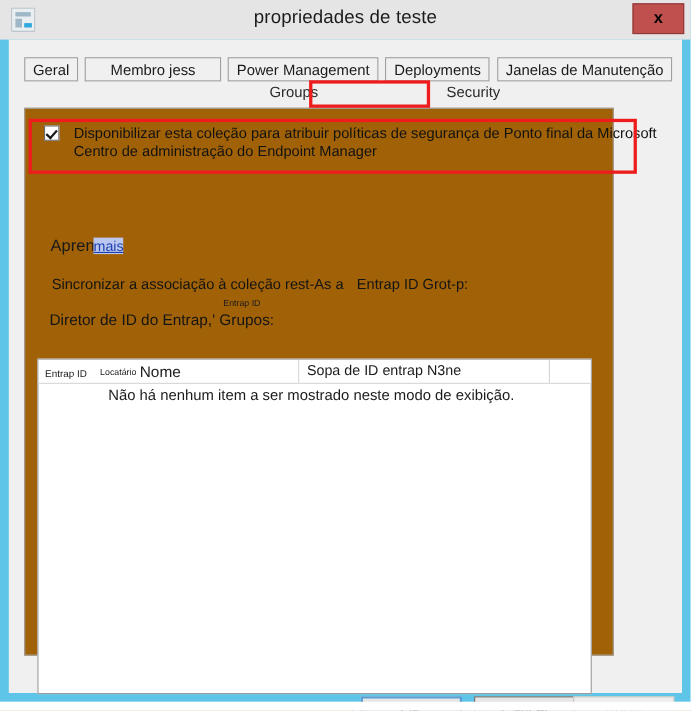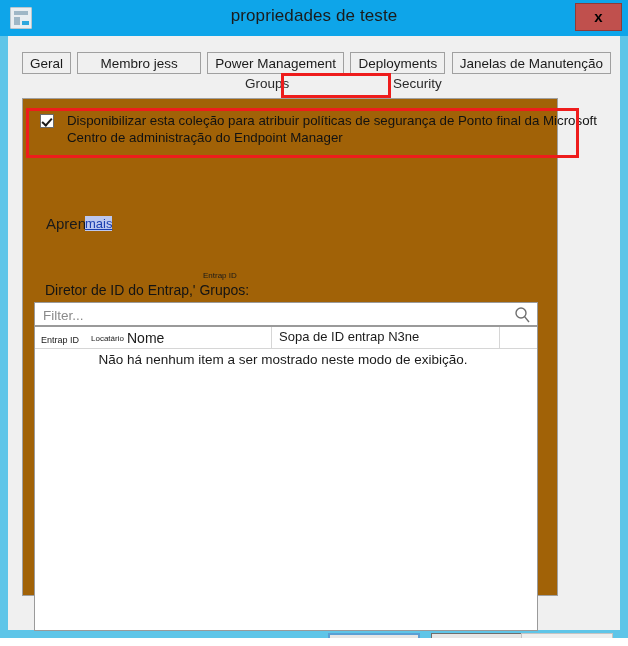--- a/index.html
+++ b/index.html
@@ -27,21 +27,21 @@
     top: 0;
     width: 628px;
     height: 638px;
     background: #5fc5e8;
     box-sizing: border-box;
   }
 
   .titlebar {
     position: relative;
     height: 36px;
-    background: #0ea5e9;
+    background: #e5e5e5;
   }
   .win-icon {
     position: absolute;
     left: 10px;
     top: 7px;
     width: 22px;
     height: 22px;
     background: #e9eef1;
     border: 1px solid #bcc7cd;
     border-radius: 1px;
@@ -158,21 +158,21 @@
   .ghost {
     position: absolute;
     font-size: 13.5px;
     color: #2a2a2a;
     font-family: "Liberation Sans", sans-serif;
     white-space: nowrap;
     z-index: 6;
     pointer-events: none;
   }
   .ghost.g-groups  { left: 223px; top: 24px; }
-  .ghost.g-security{ left: 371px; top: 24px; }
+  .ghost.g-security{ left: 384px; top: 24px; }
 
   
   .redbox {
     position: absolute;
     border: 3px solid #ee1c1c;
     box-sizing: border-box;
     z-index: 20;
     pointer-events: none;
   }
   .redbox.r-tab {
@@ -469,31 +469,27 @@
       <div class="tabpage">
 
         <div class="checkrow">
           <div class="checkbox"></div>
           <div class="checklabel">Disponibilizar esta coleção para atribuir políticas de segurança de Ponto final da Microsoft Centro de administração do Endpoint Manager</div>
         </div>
 
         <div class="learn-link">Aprenda</div>
         <div class="learn-ghost">mais</div>
 
+        <div class="sync-text">
+          <span>Sincronizar a associação à coleção rest-As a</span><span class="gap"></span><span>Entrap ID Grot-p:</span>
+        </div>
 
         <div class="dir-label">Diretor de ID do Entrap,' Grupos:</div>
         <div class="tiny-entra">Entrap ID</div>
 
-        <div class="filterbox">
-          <input type="text" placeholder="Filter..." style="">
-          <svg class="search-icon" viewBox="0 0 17 17">
-            <circle cx="7" cy="7" r="5" fill="none" stroke="#6f6f6f" stroke-width="1.4"></circle>
-            <line x1="10.6" y1="10.6" x2="15" y2="16" stroke="#6f6f6f" stroke-width="1.4"></line>
-          </svg>
-        </div>
 
         <div class="listview">
           <div class="lv-header">
             <div class="lv-col c1">
               <span class="hdr-ghost-a">Entrap ID</span>
               <span class="hdr-ghost-b">Locatário</span>
               <span class="hdr-main">Nome</span>
             </div>
             <div class="lv-col c2">Sopa de ID entrap N3ne</div>
             <div class="lv-col c3"></div>

